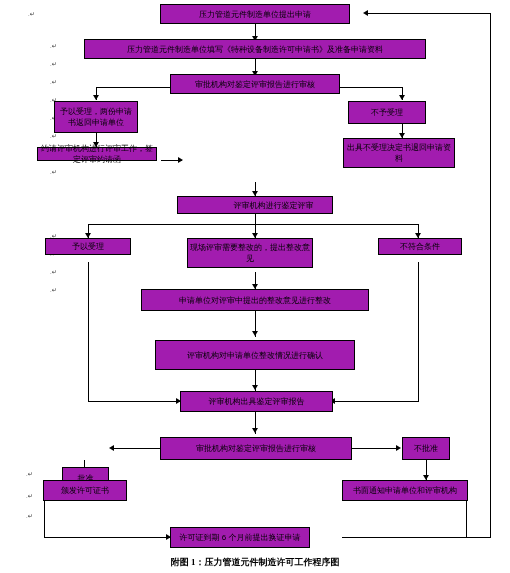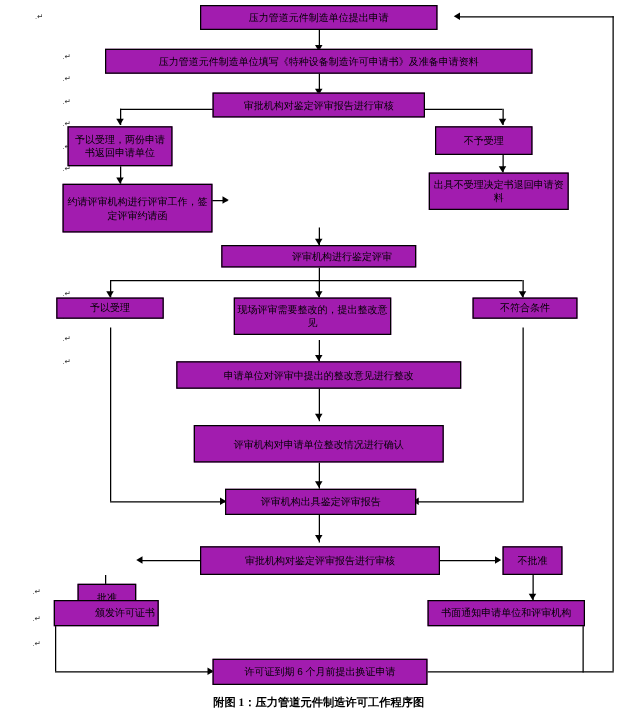--- a/index.html
+++ b/index.html
@@ -196,21 +196,21 @@
   </div>
 
   <div class="box" style="left:54px;top:101px;width:84px;height:32px;">
     <span>予以受理，两份申请书返回申请单位</span>
   </div>
 
   <div class="box" style="left:348px;top:101px;width:78px;height:23px;">
     <span>不予受理</span>
   </div>
 
-  <div class="box" style="left:50px;top:147px;width:120px;height:39px;">
+  <div class="box" style="left:37px;top:147px;width:120px;height:14px;">
     <span>约请评审机构进行评审工作，签定评审约请函</span>
   </div>
 
 
   <div class="box" style="left:343px;top:138px;width:112px;height:30px;">
     <span>出具不受理决定书退回申请资料</span>
   </div>
 
   <div class="box" style="left:177px;top:196px;width:156px;height:18px;padding-left:39px;">
     <span>评审机构进行鉴定评审</span>
@@ -245,27 +245,27 @@
   </div>
 
   <div class="box" style="left:160px;top:437px;width:192px;height:23px;">
     <span>审批机构对鉴定评审报告进行审核</span>
   </div>
 
   <div class="box" style="left:402px;top:437px;width:48px;height:23px;">
     <span>不批准</span>
   </div>
 
-  <div class="box" style="left:43px;top:480px;width:84px;height:21px;text-align:right;">
+  <div class="box" style="left:43px;top:480px;width:84px;height:21px;">
     <span>颁发许可证书</span>
   </div>
 
   <div class="box" style="left:342px;top:480px;width:126px;height:21px;">
     <span>书面通知申请单位和评审机构</span>
   </div>
 
-  <div class="box" style="left:170px;top:527px;width:172px;height:21px;">
+  <div class="box" style="left:170px;top:527px;width:140px;height:21px;">
     <span>许可证到期 6 个月前提出换证申请</span>
   </div>
 
   <div class="caption">附图 1：压力管道元件制造许可工作程序图</div>
 
 </div>
 
 </body></html>

